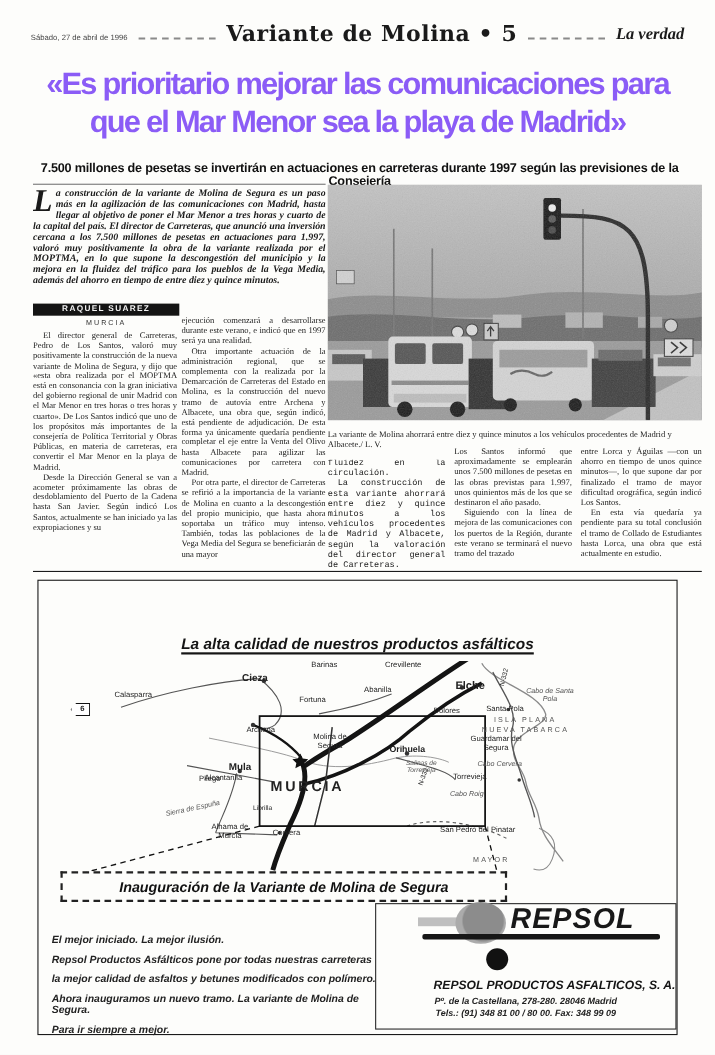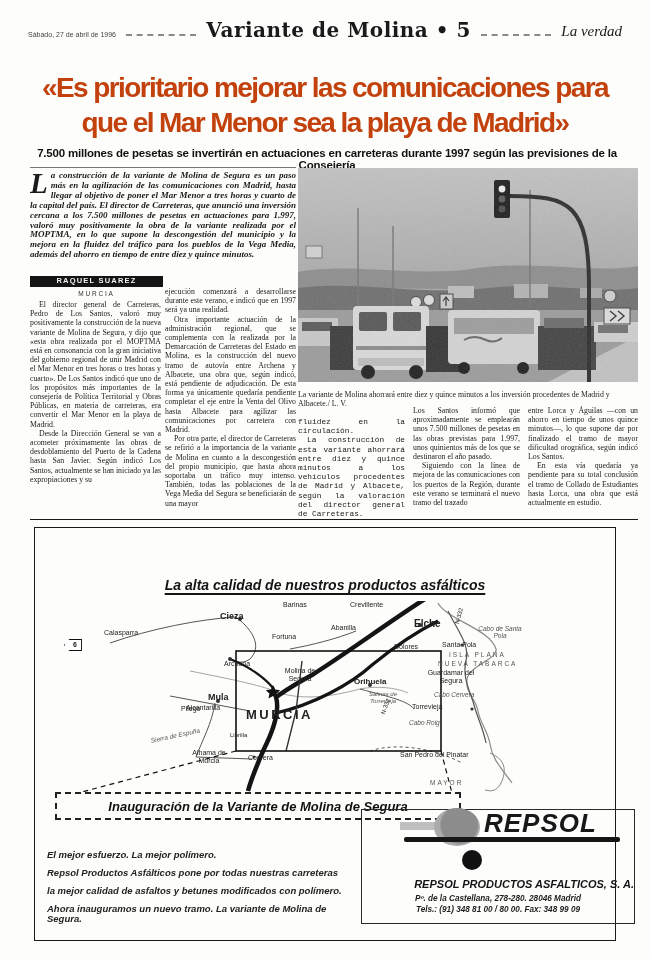--- a/index.html
+++ b/index.html
@@ -3,24 +3,24 @@
 <meta charset="utf-8">
 <style>
   html,body{margin:0;padding:0;background:#e8e8e4;}
   #page{position:relative;width:650px;height:959px;background:#fdfdfb;color:#1a1a1a;
         font-family:"Liberation Serif",serif;overflow:hidden;margin:0 auto;}
   
   .hdr{position:absolute;left:28px;right:28px;top:12px;height:30px;display:flex;align-items:flex-end;}
   .hdr-date{font:7px "Liberation Sans",sans-serif;color:#444;padding-bottom:4px;white-space:nowrap;}
   .dashfill{flex:1;border-bottom:2px dashed #8a8a8a;margin:0 10px 6px 10px;height:10px;}
   .hdr-title{font-family:"DejaVu Serif",serif;font-weight:700;font-size:20px;white-space:nowrap;letter-spacing:.5px;}
-  .hdr-mast{font-family:"Liberation Serif",serif;font-style:italic;font-weight:400;font-size:15px;padding-bottom:2px;white-space:nowrap;}
-  
-  .headline{position:absolute;top:70px;left:30px;right:30px;text-align:center;
-    font-family:"Liberation Sans",sans-serif;font-weight:bold;font-size:28px;line-height:35px;letter-spacing:-1.6px;color:#c2410c;}
+  .hdr-mast{font-family:"Liberation Serif",serif;font-style:italic;font-weight:700;font-size:15px;padding-bottom:2px;white-space:nowrap;}
+  
+  .headline{position:absolute;top:58px;left:30px;right:30px;text-align:center;
+    font-family:"Liberation Sans",sans-serif;font-weight:bold;font-size:28px;line-height:35px;letter-spacing:-1.6px;color:#8b5cf6;}
   .subhead{position:absolute;top:147px;left:28px;right:24px;text-align:center;
     font-family:"Liberation Sans",sans-serif;font-weight:bold;font-size:11.5px;letter-spacing:-.2px;color:#111;}
   
   .lead{position:absolute;top:167px;left:30px;width:266px;height:104px;border-top:1px solid #777;
     padding-top:3px;font-weight:bold;font-style:italic;font-size:9px;line-height:9.9px;text-align:justify;overflow:hidden;}
   .dropcap{float:left;font-size:29px;line-height:23px;font-weight:bold;font-style:italic;margin:1px 3px 0 0;}
   
   .byline{position:absolute;top:276px;left:30px;width:133px;}
   .byline-bar{background:#141414;color:#f4f4f4;text-align:center;height:11px;line-height:11px;
     font:bold 7.5px "Liberation Sans",sans-serif;letter-spacing:1.2px;}
@@ -54,21 +54,21 @@
   .ml.it{font-style:italic;color:#555;font-size:6.5px;}
   .ml.sp{letter-spacing:2px;color:#555;font-size:6.5px;}
   .ml.wrap{white-space:normal;text-align:center;line-height:1.15;}
   .ml.rot{transform-origin:left top;}
   .roadsign{position:absolute;left:14px;top:38px;background:#fff;border:1px solid #111;
     font:bold 7px "Liberation Sans",sans-serif;padding:0 4px 0 8px;line-height:10px;
     clip-path:polygon(0 50%,30% 0,100% 0,100% 100%,30% 100%);}
   .banner{position:absolute;left:20px;top:264px;width:402px;height:24px;border:2px dashed #222;
     display:flex;align-items:center;justify-content:center;
     font:bold italic 13px "Liberation Sans",sans-serif;color:#111;background:#fdfdfb;}
-  .repsol-box{position:absolute;left:306px;top:281px;width:272px;height:113px;border:1.2px solid #2a2a2a;margin-left:20px;}
+  .repsol-box{position:absolute;left:306px;top:293px;width:272px;height:113px;border:1.2px solid #2a2a2a;}
   .blob{position:absolute;left:72px;top:-2px;width:46px;height:38px;border-radius:50%;
     background:radial-gradient(circle at 55% 45%,#8c8c8c 0 55%,#ababab 60% 100%);}
   .greybar{position:absolute;left:38px;top:12px;width:42px;height:8px;background:#bfbfbf;}
   .wordmark{position:absolute;left:122px;top:-2px;font:bold italic 26px "Liberation Sans",sans-serif;
     letter-spacing:1px;color:#181818;}
   .blackbar{position:absolute;left:42px;top:27px;width:216px;height:5px;background:#161616;border-radius:2px;}
   .dot{position:absolute;left:100px;top:40px;width:20px;height:20px;border-radius:50%;background:#111;}
   .company{position:absolute;top:68px;left:0;right:0;text-align:right;
     font:bold italic 11px "Liberation Sans",sans-serif;color:#141414;}
   .addr{position:absolute;left:0;right:0;text-align:center;font:bold italic 8.2px "Liberation Sans",sans-serif;color:#222;}
@@ -150,21 +150,21 @@
       <rect x="196" y="12" width="16" height="38" rx="2" fill="#1c1c1c"></rect>
       <circle cx="204" cy="21" r="3.4" fill="#efefef"></circle>
       <circle cx="204" cy="31" r="3.4" fill="#5c5c5c"></circle>
       <circle cx="204" cy="41" r="3.4" fill="#4c4c4c"></circle>
       <circle cx="312" cy="128" r="6" fill="#cfcfcf" stroke="#444"></circle>
       <rect x="306" y="140" width="26" height="16" fill="#ddd" stroke="#444"></rect>
       <path d="M312 143 L318 148 L312 153 M320 143 L326 148 L320 153" stroke="#333" stroke-width="1.4" fill="none"></path>
       <rect width="340" height="214" filter="url(#grain)" opacity="0.5"></rect>
     </svg>
   </div>
-  <div class="caption">La variante de Molina ahorrará entre diez y quince minutos a los inversión procedentes de Madrid y Albacete./ L. V.</div>
+  <div class="caption">La variante de Molina ahorrará entre diez y quince minutos a los vehículos procedentes de Madrid y Albacete./ L. V.</div>
 
   <div class="byline">
     <div class="byline-bar">RAQUEL SUAREZ</div>
     <div class="dateline">MURCIA</div>
   </div>
 
   <div id="col1" class="col">
     <p>El director general de Carreteras, Pedro de Los Santos, valoró muy positivamente la construcción de la nueva variante de Molina de Segura, y dijo que «esta obra realizada por el MOPTMA está en consonancia con la gran iniciativa del gobierno regional de unir Madrid con el Mar Menor en tres horas o tres horas y cuarto». De Los Santos indicó que uno de los propósitos más importantes de la consejería de Política Territorial y Obras Públicas, en materia de carreteras, era convertir el Mar Menor en la playa de Madrid.</p>
     <p>Desde la Dirección General se van a acometer próximamente las obras de desdoblamiento del Puerto de la Cadena hasta San Javier. Según indicó Los Santos, actualmente se han iniciado ya las expropiaciones y su</p>
   </div>
@@ -270,19 +270,20 @@
       <div class="blob"></div>
       <div class="wordmark">REPSOL</div>
       <div class="blackbar"></div>
       <div class="dot"></div>
       <div class="company">REPSOL PRODUCTOS ASFALTICOS, S. A.</div>
       <div class="addr" style="top:84px">Pº. de la Castellana, 278-280. 28046 Madrid</div>
       <div class="addr" style="top:95px">Tels.: (91) 348 81 00 / 80 00. Fax: 348 99 09</div>
     </div>
 
     <div class="slogans">
-      <p>El mejor esfuerzo. La mejor polímero.</p>
+      <p>El mejor iniciado. La mejor ilusión.</p>
       <p>Repsol Productos Asfálticos pone por todas nuestras carreteras</p>
       <p>la mejor calidad de asfaltos y betunes modificados con polímero.</p>
       <p>Ahora inauguramos un nuevo tramo. La variante de Molina de Segura.</p>
+      <p>Para ir siempre a mejor.</p>
     </div>
   </div>
 </div>
 
 </body></html>

